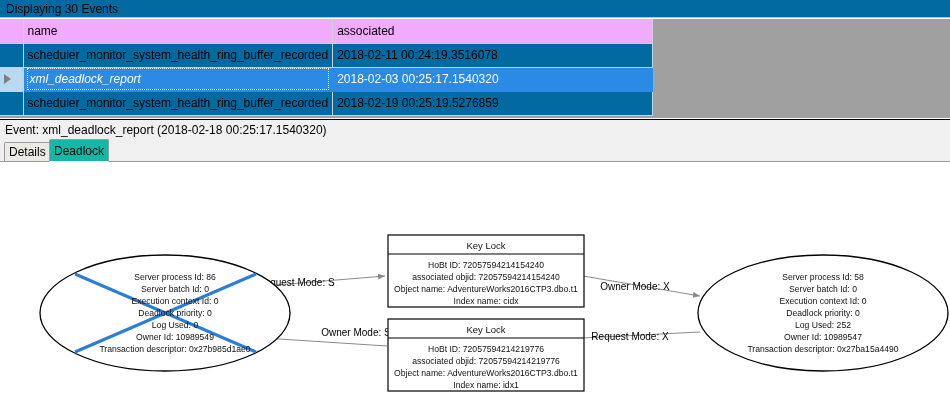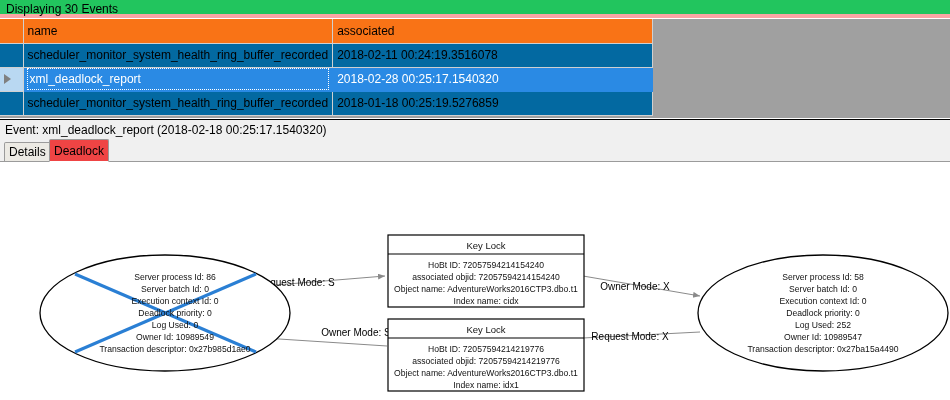--- a/index.html
+++ b/index.html
@@ -15,22 +15,22 @@
     color: #000000;
     overflow: hidden;
     position: relative;
   }
 
   
   .banner {
     position: absolute;
     left: 0; top: 0;
     width: 950px; height: 18px;
-    background: #22c55e;
-    border-bottom: 4px solid #fca5a5;
+    background: #0369a1;
+    border-bottom: 1px solid #fca5a5;
     box-sizing: border-box;
   }
   .banner-text {
     position: absolute;
     left: 6px; top: 2px;
     font-size: 12px;
     line-height: 14px;
     color: #000;
   }
 
@@ -74,31 +74,32 @@
     color: #444;
     border-right: 1px solid #d0d0d0;
     border-bottom: 1px solid #d0d0d0;
   }
   .cell-focus {
     display: block;
     outline: 1px dotted #ffffff;
     outline-offset: -1px;
     padding: 4px 3px;
     margin: 0 -1px;
+    font-style: italic;
   }
   .sel-arrow {
     display: inline-block;
     width: 0; height: 0;
     border-left: 7px solid #808080;
     border-top: 5px solid transparent;
     border-bottom: 5px solid transparent;
     vertical-align: middle;
     margin-top: -1px;
   }
-  .header-row th { background: #f97316; }
+  .header-row th { background: #f0abfc; }
 
   
   .event-caption {
     position: absolute;
     left: 0; top: 119px;
     width: 950px; height: 19px;
     background: #f0f0f0;
     border-top: 1px solid #000000;
     box-sizing: border-box;
   }
@@ -126,21 +127,21 @@
     border: 1px solid #9b9b9b;
     border-bottom: none;
     box-sizing: border-box;
     border-radius: 2px 2px 0 0;
     color: #000;
   }
   .tab.active {
     top: 1px;
     height: 23px;
     line-height: 22px;
-    background: #ef4444;
+    background: #14b8a6;
     border-bottom: 1px solid #ffffff;
     z-index: 3;
   }
   #tab-details { left: 4px; }
   #tab-deadlock { left: 49px; }
 
   
   .canvas {
     position: absolute;
     left: 0; top: 161px;
@@ -196,26 +197,26 @@
       <td class="col-name">scheduler_monitor_system_health_ring_buffer_recorded</td>
       <td class="col-ts">2018-02-11 00:24:19.3516078</td>
     </tr>
     <tr class="row-selected">
       <td class="col-sel">
         <span class="sel-arrow"></span>
       </td>
       <td class="col-name">
         <span class="cell-focus">xml_deadlock_report</span>
       </td>
-      <td class="col-ts">2018-02-28 00:25:17.1540320</td>
+      <td class="col-ts">2018-02-03 00:25:17.1540320</td>
     </tr>
     <tr>
       <td class="col-sel"></td>
       <td class="col-name">scheduler_monitor_system_health_ring_buffer_recorded</td>
-      <td class="col-ts">2018-01-18 00:25:19.5276859</td>
+      <td class="col-ts">2018-02-19 00:25:19.5276859</td>
     </tr>
   </tbody>
     </table>
 </div>
 
 <div class="event-caption">
   <span>Event: xml_deadlock_report (2018-02-18 00:25:17.1540320)</span>
 </div>
 
 <div class="tabstrip">

